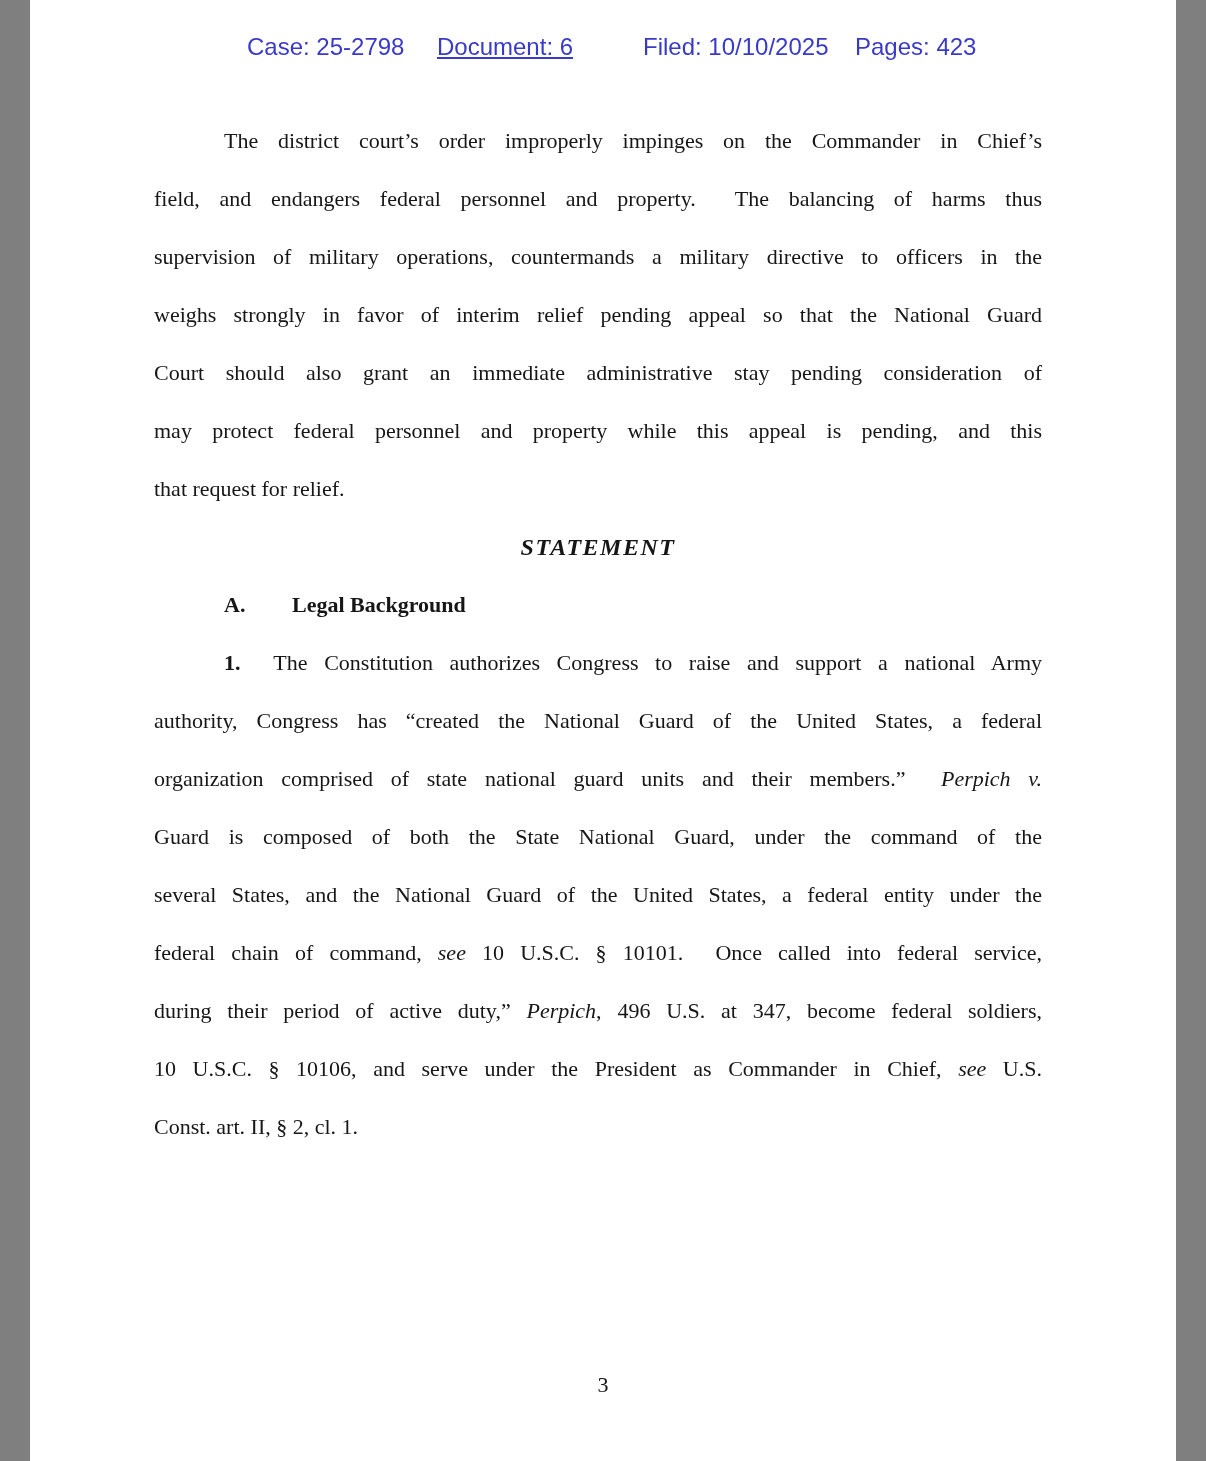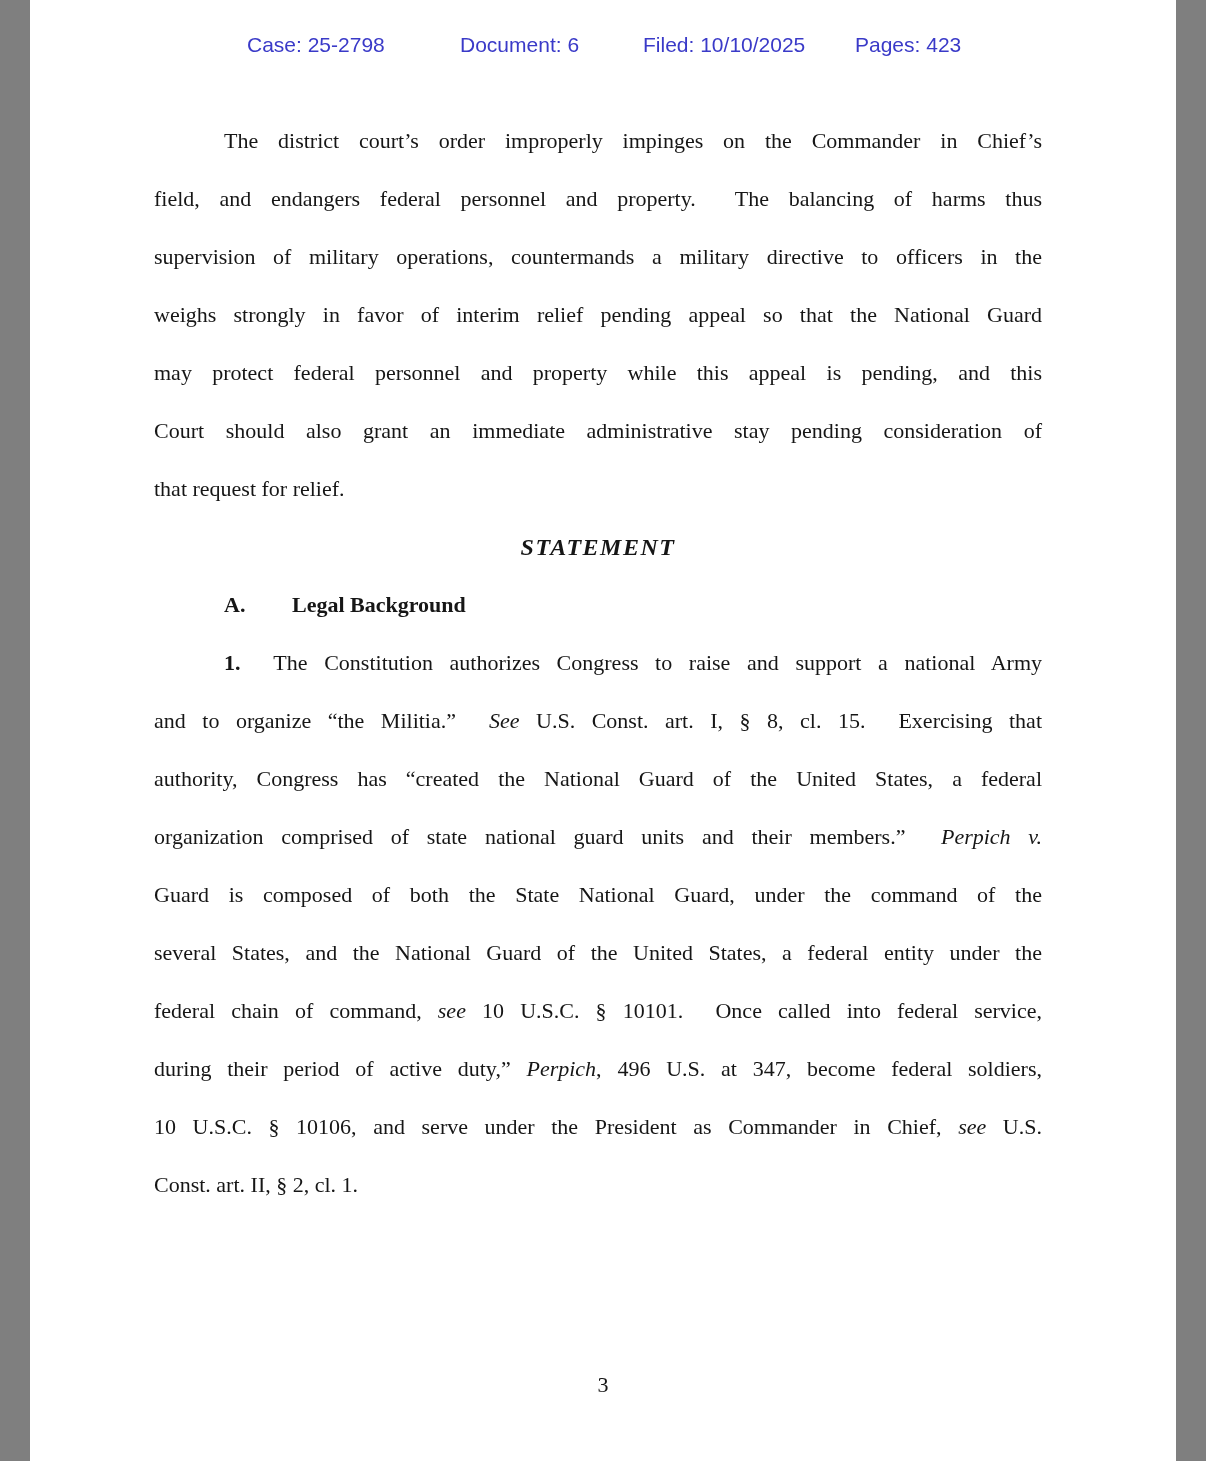--- a/index.html
+++ b/index.html
@@ -33,30 +33,30 @@
     height: 1461px;
     background: #ffffff;
   }
   .stamp {
     position: absolute;
     top: 33px;
     left: 0;
     width: 100%;
     height: 30px;
     font-family: "Liberation Sans", sans-serif;
-    font-size: 21px;
+    font-size: 24px;
     color: var(--stamp-color, #3a3ac8);
   }
   .stamp span {
     position: absolute;
     top: 0;
     white-space: nowrap;
   }
   .stamp .s-case     { left: 217px; }
-  .stamp .s-document { left: 430px; }
+  .stamp .s-document { left: 407px; text-decoration: underline; }
   .stamp .s-filed    { left: 613px; }
   .stamp .s-pages    { left: 825px; }
   .body-text {
     position: absolute;
     left: 124px;
     top: 112px;
     width: 888px;
     font-family: "Liberation Serif", serif;
     font-size: 22px;
     color: #161616;
@@ -114,27 +114,26 @@
       <span class="s-document">Document: 6</span>
       <span class="s-filed">Filed: 10/10/2025</span>
       <span class="s-pages">Pages: 423</span>
     </div>
 
     <div class="body-text">
         <div class="line justify indent"><span>The district court’s order improperly impinges on the Commander in Chief’s</span></div>
         <div class="line justify"><span>field, and endangers federal personnel and property.&nbsp; The balancing of harms thus</span></div>
         <div class="line justify"><span>supervision of military operations, countermands a military directive to officers in the</span></div>
         <div class="line justify"><span>weighs strongly in favor of interim relief pending appeal so that the National Guard</span></div>
+        <div class="line justify"><span>Court should also grant an immediate administrative stay pending consideration of</span></div>
         <div class="line justify"><span>may protect federal personnel and property while this appeal is pending, and this</span></div>
-        <div class="line justify"><span>Court should also grant an immediate administrative stay pending consideration of</span></div>
         <div class="line left"><span>that request for relief.</span></div>
         <div class="line center"><span class="bd">STATEMENT</span></div>
         <div class="line left indent"><span class="tab">A.</span><span class="bd">Legal Background</span></div>
         <div class="line justify indent"><span class="bd">1.</span><span>&nbsp; The Constitution authorizes Congress to raise and support a national Army</span></div>
-        <div class="line justify"><span>and to organize “the Militia.”&nbsp; </span><span class="it">See</span><span> U.S. Const. art. I, § 8, cl. 15.&nbsp; Exercising that</span></div>
         <div class="line justify"><span>authority, Congress has “created the National Guard of the United States, a federal</span></div>
         <div class="line justify"><span>organization comprised of state national guard units and their members.”&nbsp; </span><span class="it">Perpich v.</span></div>
         <div class="line justify"><span>Guard is composed of both the State National Guard, under the command of the</span></div>
         <div class="line justify"><span>several States, and the National Guard of the United States, a federal entity under the</span></div>
         <div class="line justify"><span>federal chain of command, </span><span class="it">see</span><span> 10 U.S.C. § 10101.&nbsp; Once called into federal service,</span></div>
         <div class="line justify"><span>during their period of active duty,” </span><span class="it">Perpich</span><span>, 496 U.S. at 347, become federal soldiers,</span></div>
         <div class="line justify"><span>10 U.S.C. § 10106, and serve under the President as Commander in Chief, </span><span class="it">see</span><span> U.S.</span></div>
         <div class="line left"><span>Const. art. II, § 2, cl. 1.</span></div>
       </div>
 

